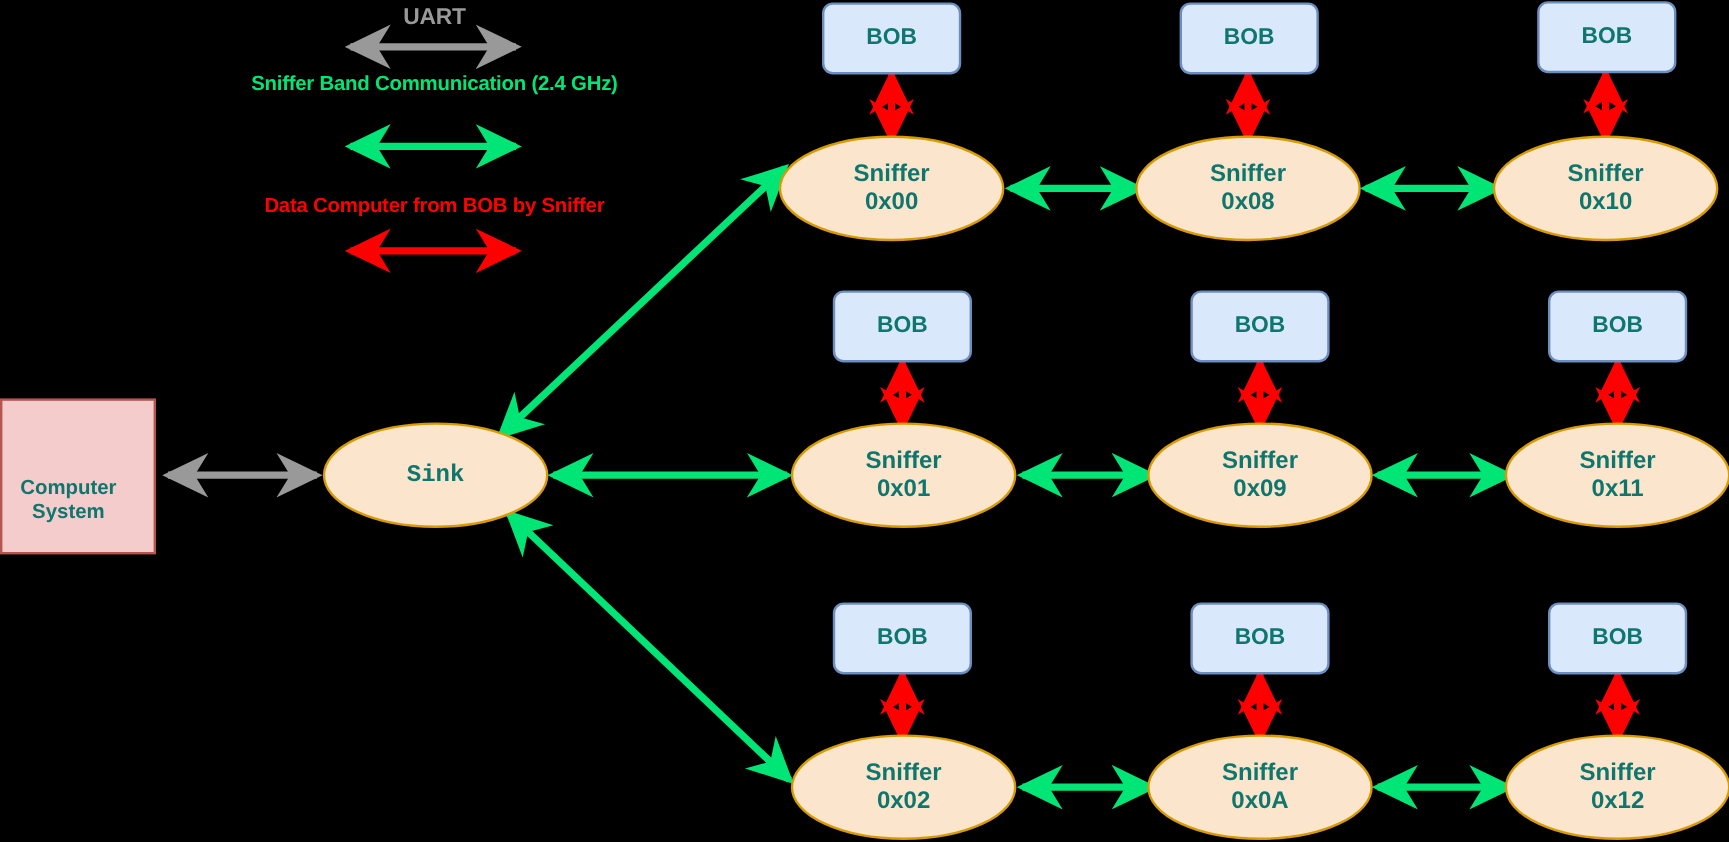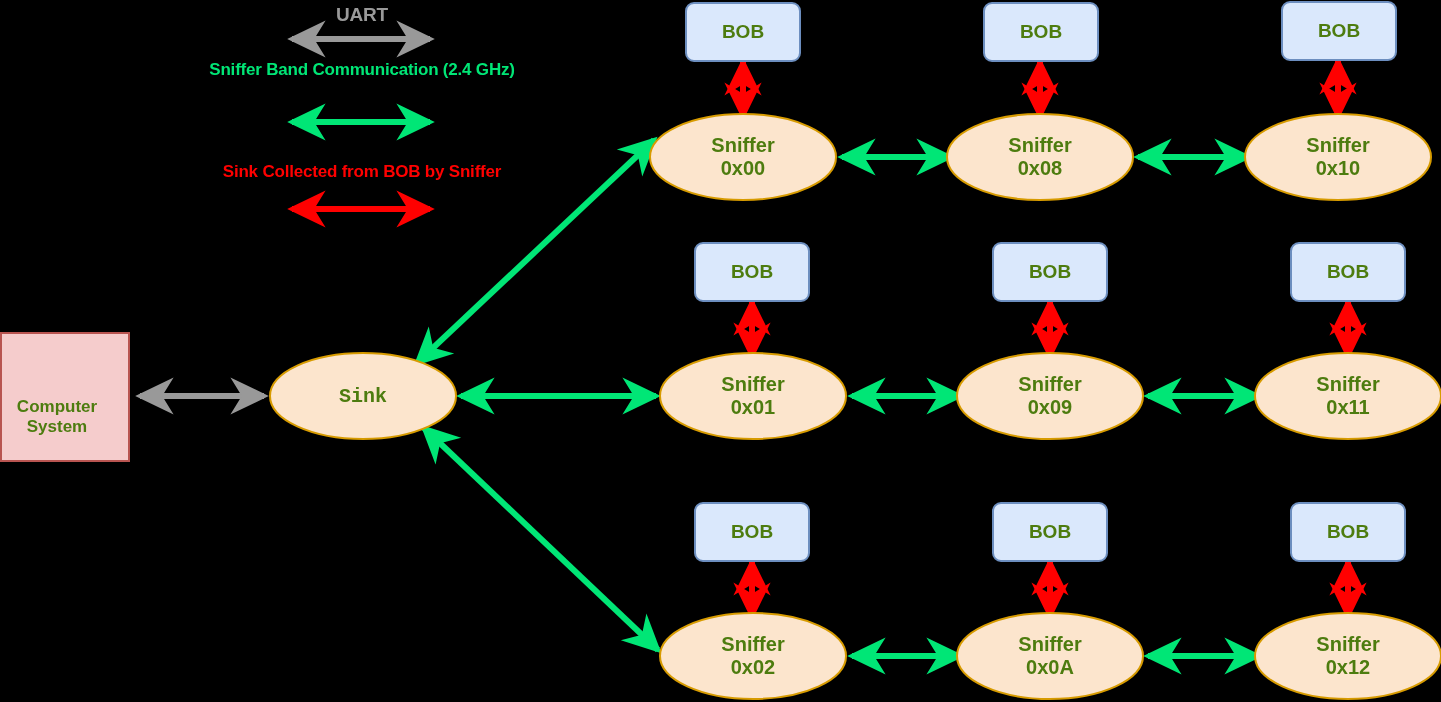--- a/index.html
+++ b/index.html
@@ -42,21 +42,21 @@
   .legend-red {
     font-size: 17px;
     color: #ff0000;
   }
   .node-label {
     position: absolute;
     display: flex;
     flex-direction: column;
     align-items: center;
     justify-content: center;
-    color: #4d7c0f;
+    color: #0f766e;
     font-weight: bold;
     line-height: 1.15;
     pointer-events: none;
     text-align: center;
   }
   .node-label span { display: block; }
   .bob-label   { font-size: 19px; }
   .sink-label  { font-size: 20px; }
   .sniffer-label { font-size: 20px; }
   .comp-label  { font-size: 17px; }
@@ -189,21 +189,21 @@
 
     <ellipse cx="753" cy="656" rx="93" ry="43" fill="#fce5cd" stroke="#d79b00" stroke-width="2"></ellipse>
     <ellipse cx="1050" cy="656" rx="93" ry="43" fill="#fce5cd" stroke="#d79b00" stroke-width="2"></ellipse>
     <ellipse cx="1348" cy="656" rx="93" ry="43" fill="#fce5cd" stroke="#d79b00" stroke-width="2"></ellipse>
   </svg>
 
   <div class="legend-label legend-uart" style="left:262px; top:4px; width:200px;">UART</div>
 
   <div class="legend-label legend-green" style="left:161px; top:60px; width:402px;">Sniffer Band Communication (2.4 GHz)</div>
 
-  <div class="legend-label legend-red" style="left:161px; top:162px; width:402px;">Sink Collected from BOB by Sniffer</div>
+  <div class="legend-label legend-red" style="left:161px; top:162px; width:402px;">Data Computer from BOB by Sniffer</div>
 
   <div class="node-label comp-label" style="left:1px; top:333px; width:112px; height:128px;margin-top:20px;">
     <span>Computer</span>
     <span>System</span>
   </div>
 
   <div class="node-label sink-label" style="left:270px; top:353px; width:186px; height:86px;font-family:Liberation Mono, monospace;">
     <span>Sink</span>
   </div>
 

